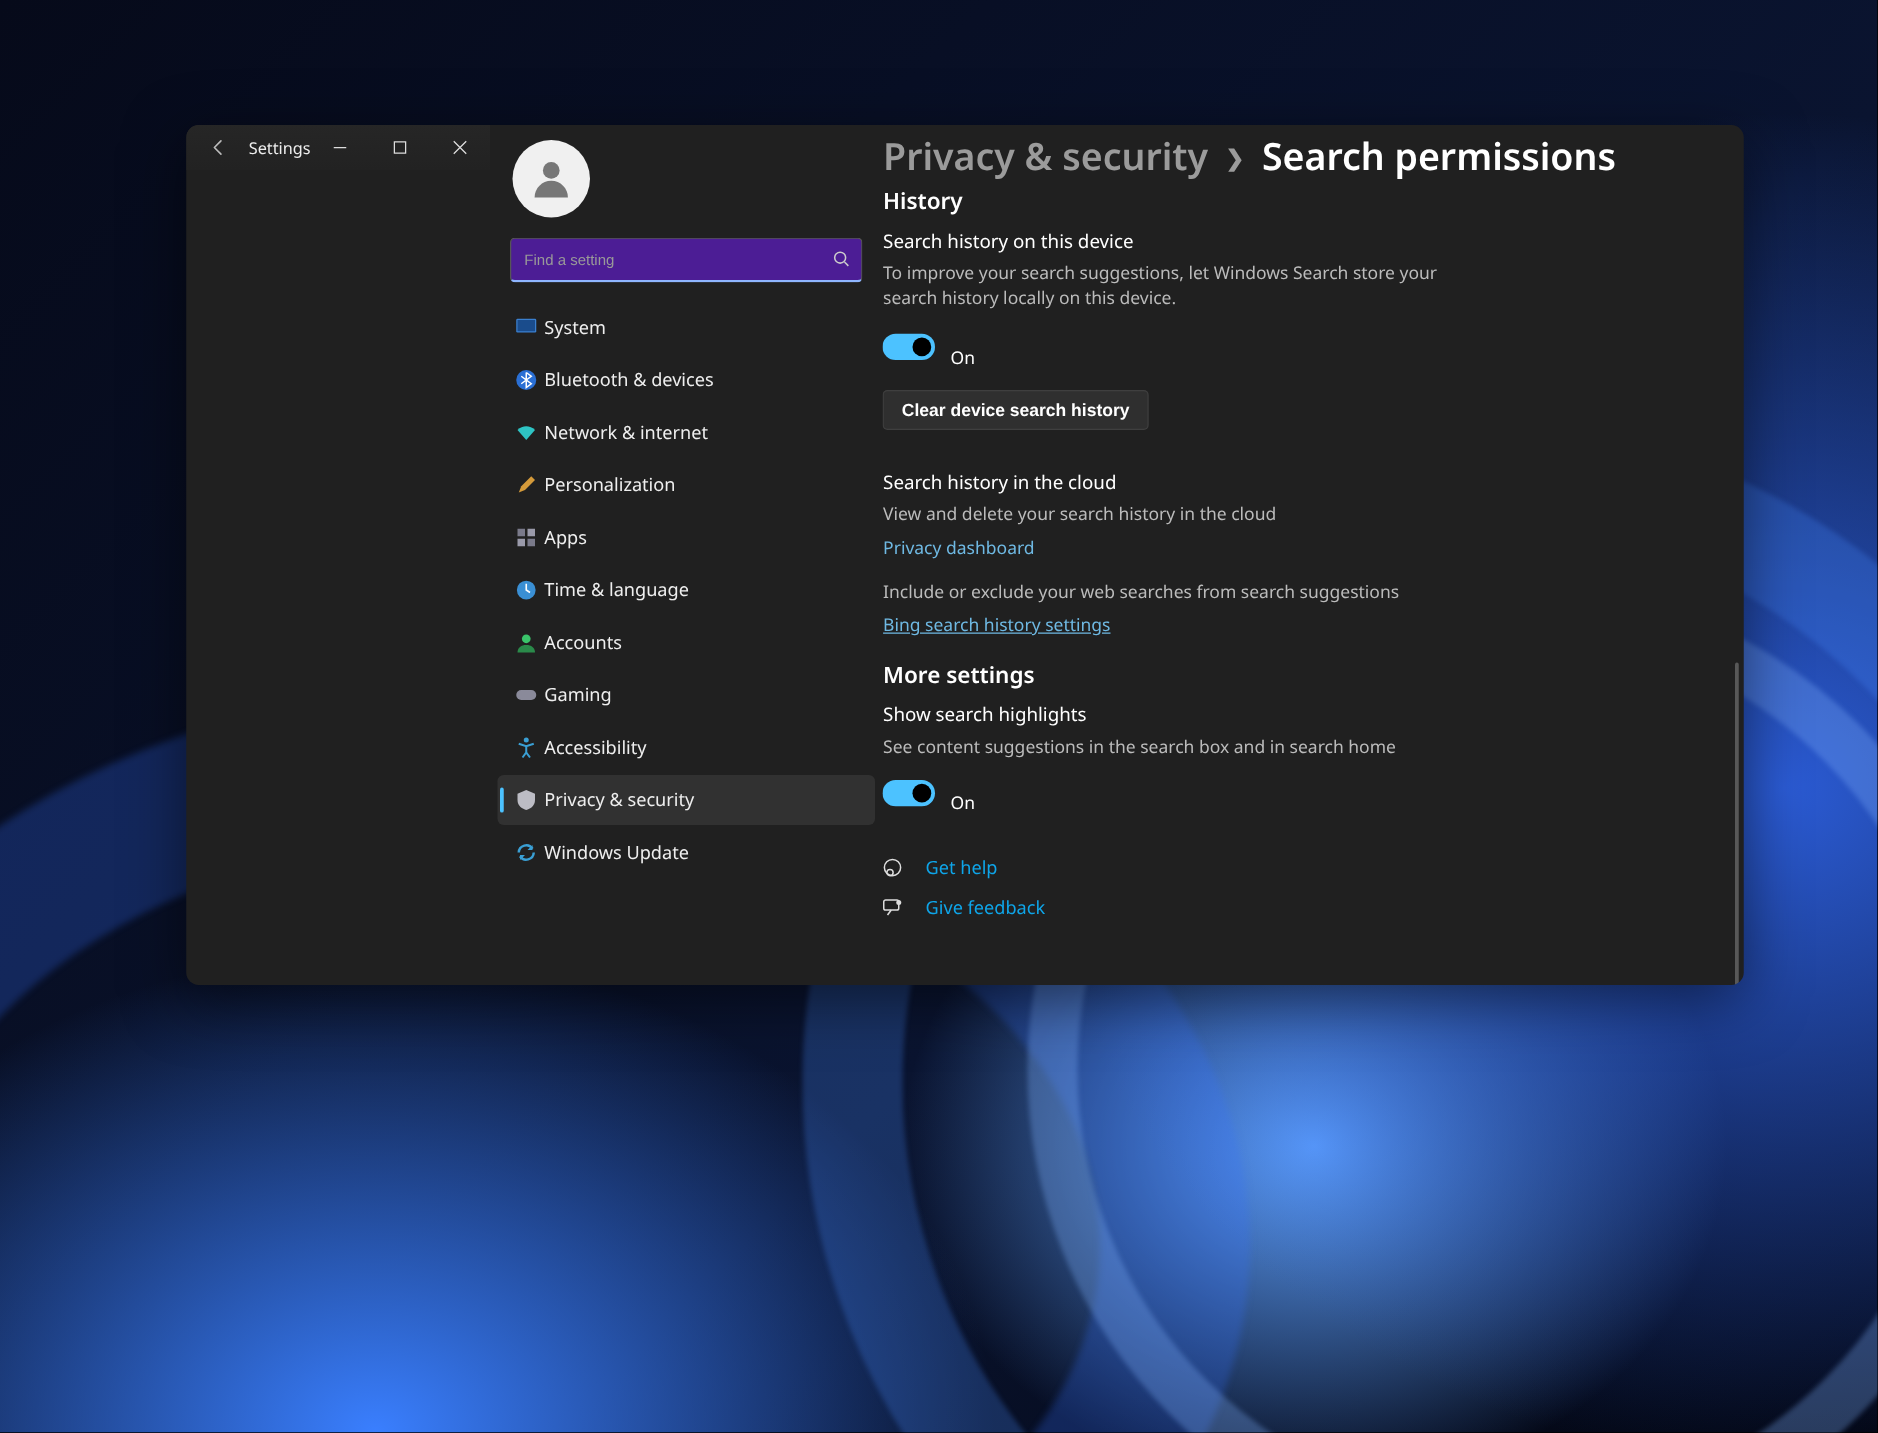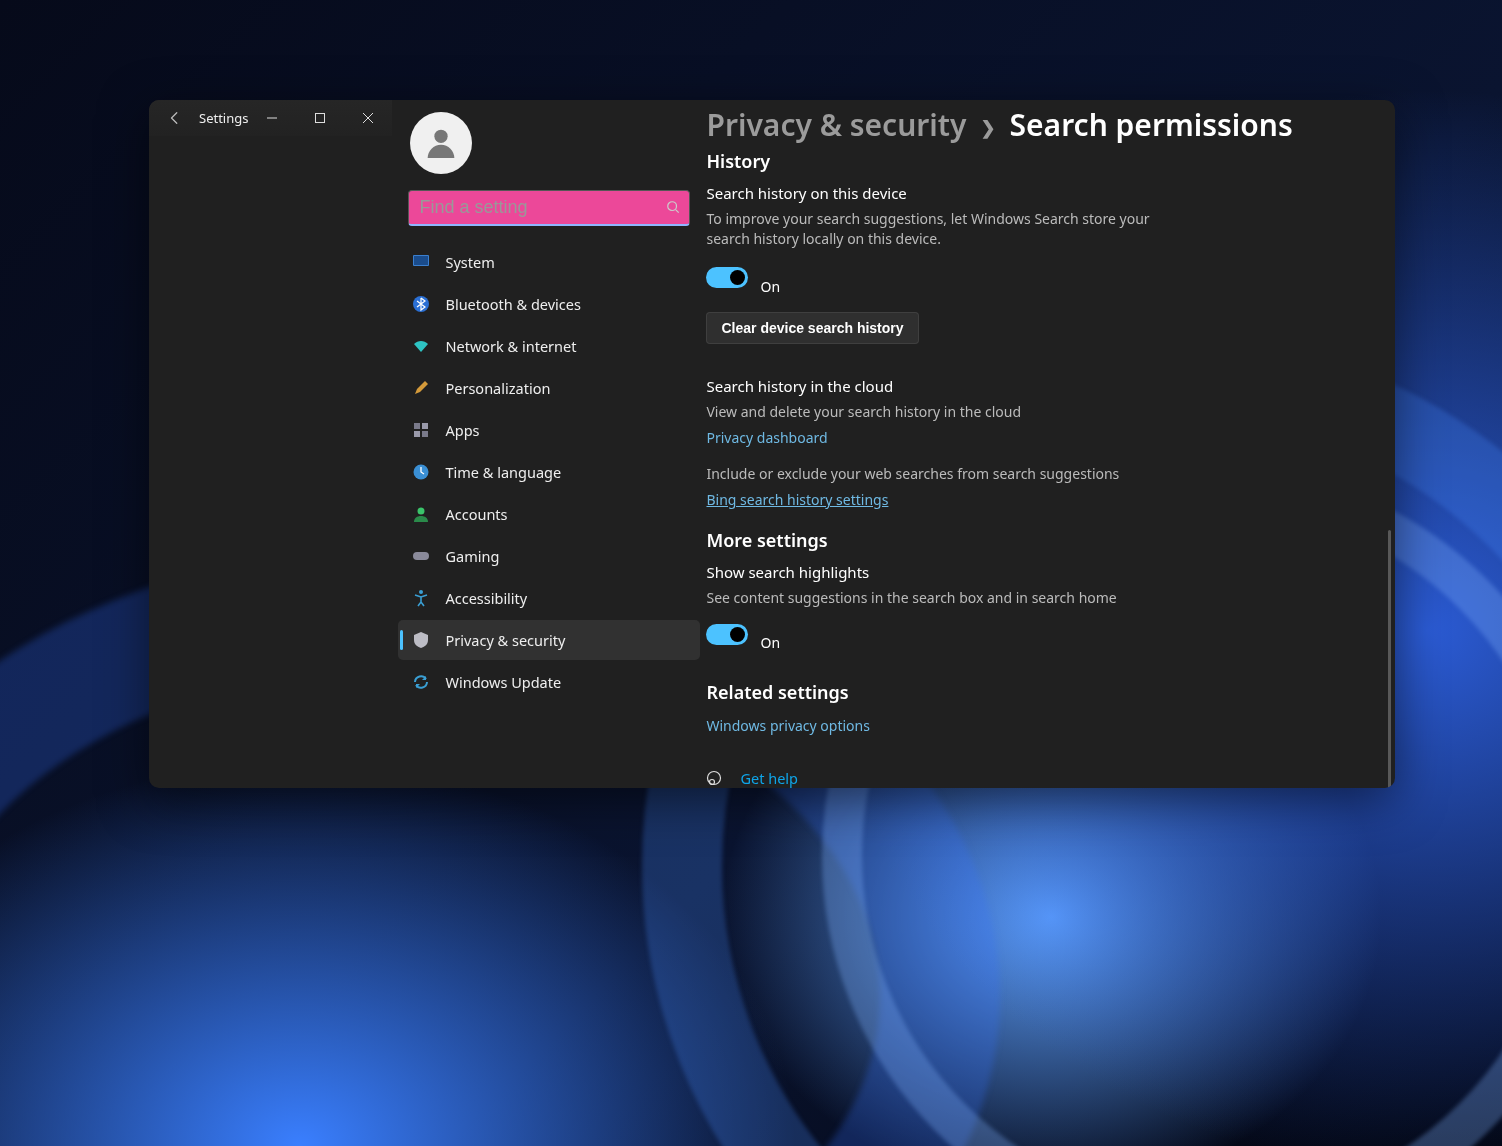--- a/index.html
+++ b/index.html
@@ -105,47 +105,47 @@
   }
   .avatar svg { width: 40px; height: 40px; fill: #777; }
 
   .search-wrap {
     position: relative;
     margin: 6px 10px 16px 10px;
   }
   .search {
     width: 100%;
     height: 36px;
-    background: #ec4899;
+    background: #4c1d95;
     border: 1px solid #565656;
     border-bottom: 2px solid #8fb6ff;
     border-radius: 4px;
     color: #fff;
     padding: 0 34px 0 10px;
-    font-size: 18px;
+    font-size: 12px;
     outline: none;
   }
   .search::placeholder { color: #999; }
   .search-icon {
     position: absolute;
     right: 10px; top: 50%;
     transform: translateY(-50%);
     color: #ccc;
   }
 
   .nav { display: flex; flex-direction: column; gap: 2px; }
   .nav-item {
     display: flex; align-items: center;
     height: 40px;
     padding: 0 14px;
     border-radius: 5px;
     cursor: pointer;
     font-size: 14.5px;
     color: #eee;
-    gap: 15px;
+    gap: 5px;
     position: relative;
   }
   .nav-item.active { background: rgba(255,255,255,0.08); }
   .nav-item.active::before {
     content: "";
     position: absolute;
     left: 2px; top: 10px; bottom: 10px;
     width: 3px;
     background: #4cc2ff;
     border-radius: 2px;
@@ -459,24 +459,20 @@
         <div class="section-h">More settings</div>
         <div class="sub-h">Show search highlights</div>
         <div class="desc" style="margin-bottom:8px;max-width:600px;">See content suggestions in the search box and in search home</div>
         <div class="toggle-row">
           <button class="toggle"></button>
           <span class="toggle-label">On</span>
         </div>
       </div>
 
 
-      <div class="section">
-        <div class="section-h" style="margin-top:28px;">Related settings</div>
-        <a class="link">Windows privacy options</a>
-      </div>
 
       <div class="footer-links">
         <div class="footer-link-row">
           <span class="ficon">
               <svg width="16" height="16" viewBox="0 0 16 16">
                 <circle cx="8" cy="8" r="6.5" stroke="#ddd" stroke-width="1.2" fill="none"></circle>
                 <circle cx="6" cy="12" r="2.5" stroke="#ddd" stroke-width="1.2" fill="none"></circle>
               </svg>
             </span>
           <span>Get help</span>

